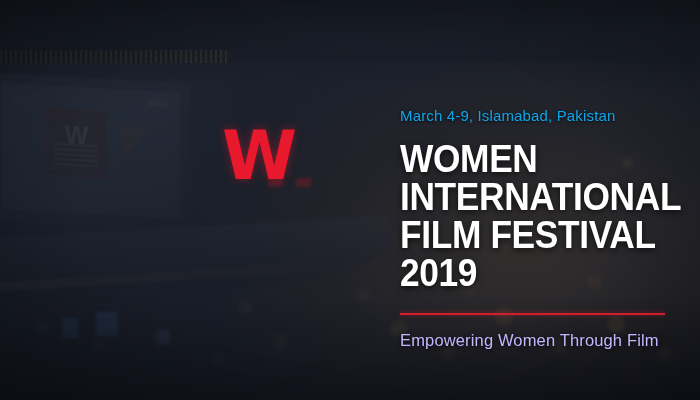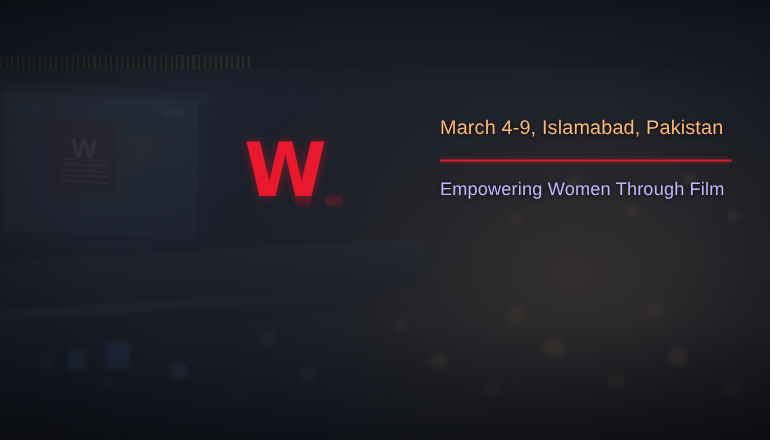--- a/index.html
+++ b/index.html
@@ -227,22 +227,22 @@
   }
 
   .text-block {
     position: absolute;
     left: 400px;
     top: 108px;
     width: 280px;
   }
 
   .eyebrow {
-    font-size: 18px;
-    color: #fdba74;
+    font-size: 15px;
+    color: #0ea5e9;
     letter-spacing: 0.15px;
     line-height: 16px;
     margin: 0 0 16px 0;
     text-shadow: 0 1px 3px rgba(0,0,0,0.75);
   }
 
   .headline {
     margin: 0;
     font-family: "Liberation Sans Narrow", "Liberation Sans", sans-serif;
     font-size: 38px;
@@ -312,20 +312,26 @@
     <div class="vignette"></div>
   </div>
 
   <div class="content">
 
     <div class="logo-w">W</div>
 
     <div class="text-block">
       <p class="eyebrow">March 4-9, Islamabad, Pakistan</p>
 
+      <h1 class="headline">
+        <span class="ln">WOMEN</span>
+        <span class="ln">INTERNATIONAL</span>
+        <span class="ln">FILM FESTIVAL</span>
+        <span class="ln">2019</span>
+      </h1>
 
       <div class="rule"></div>
 
       <p class="tagline">Empowering Women Through Film</p>
     </div>
 
   </div>
 </div>
 
 </body></html>

